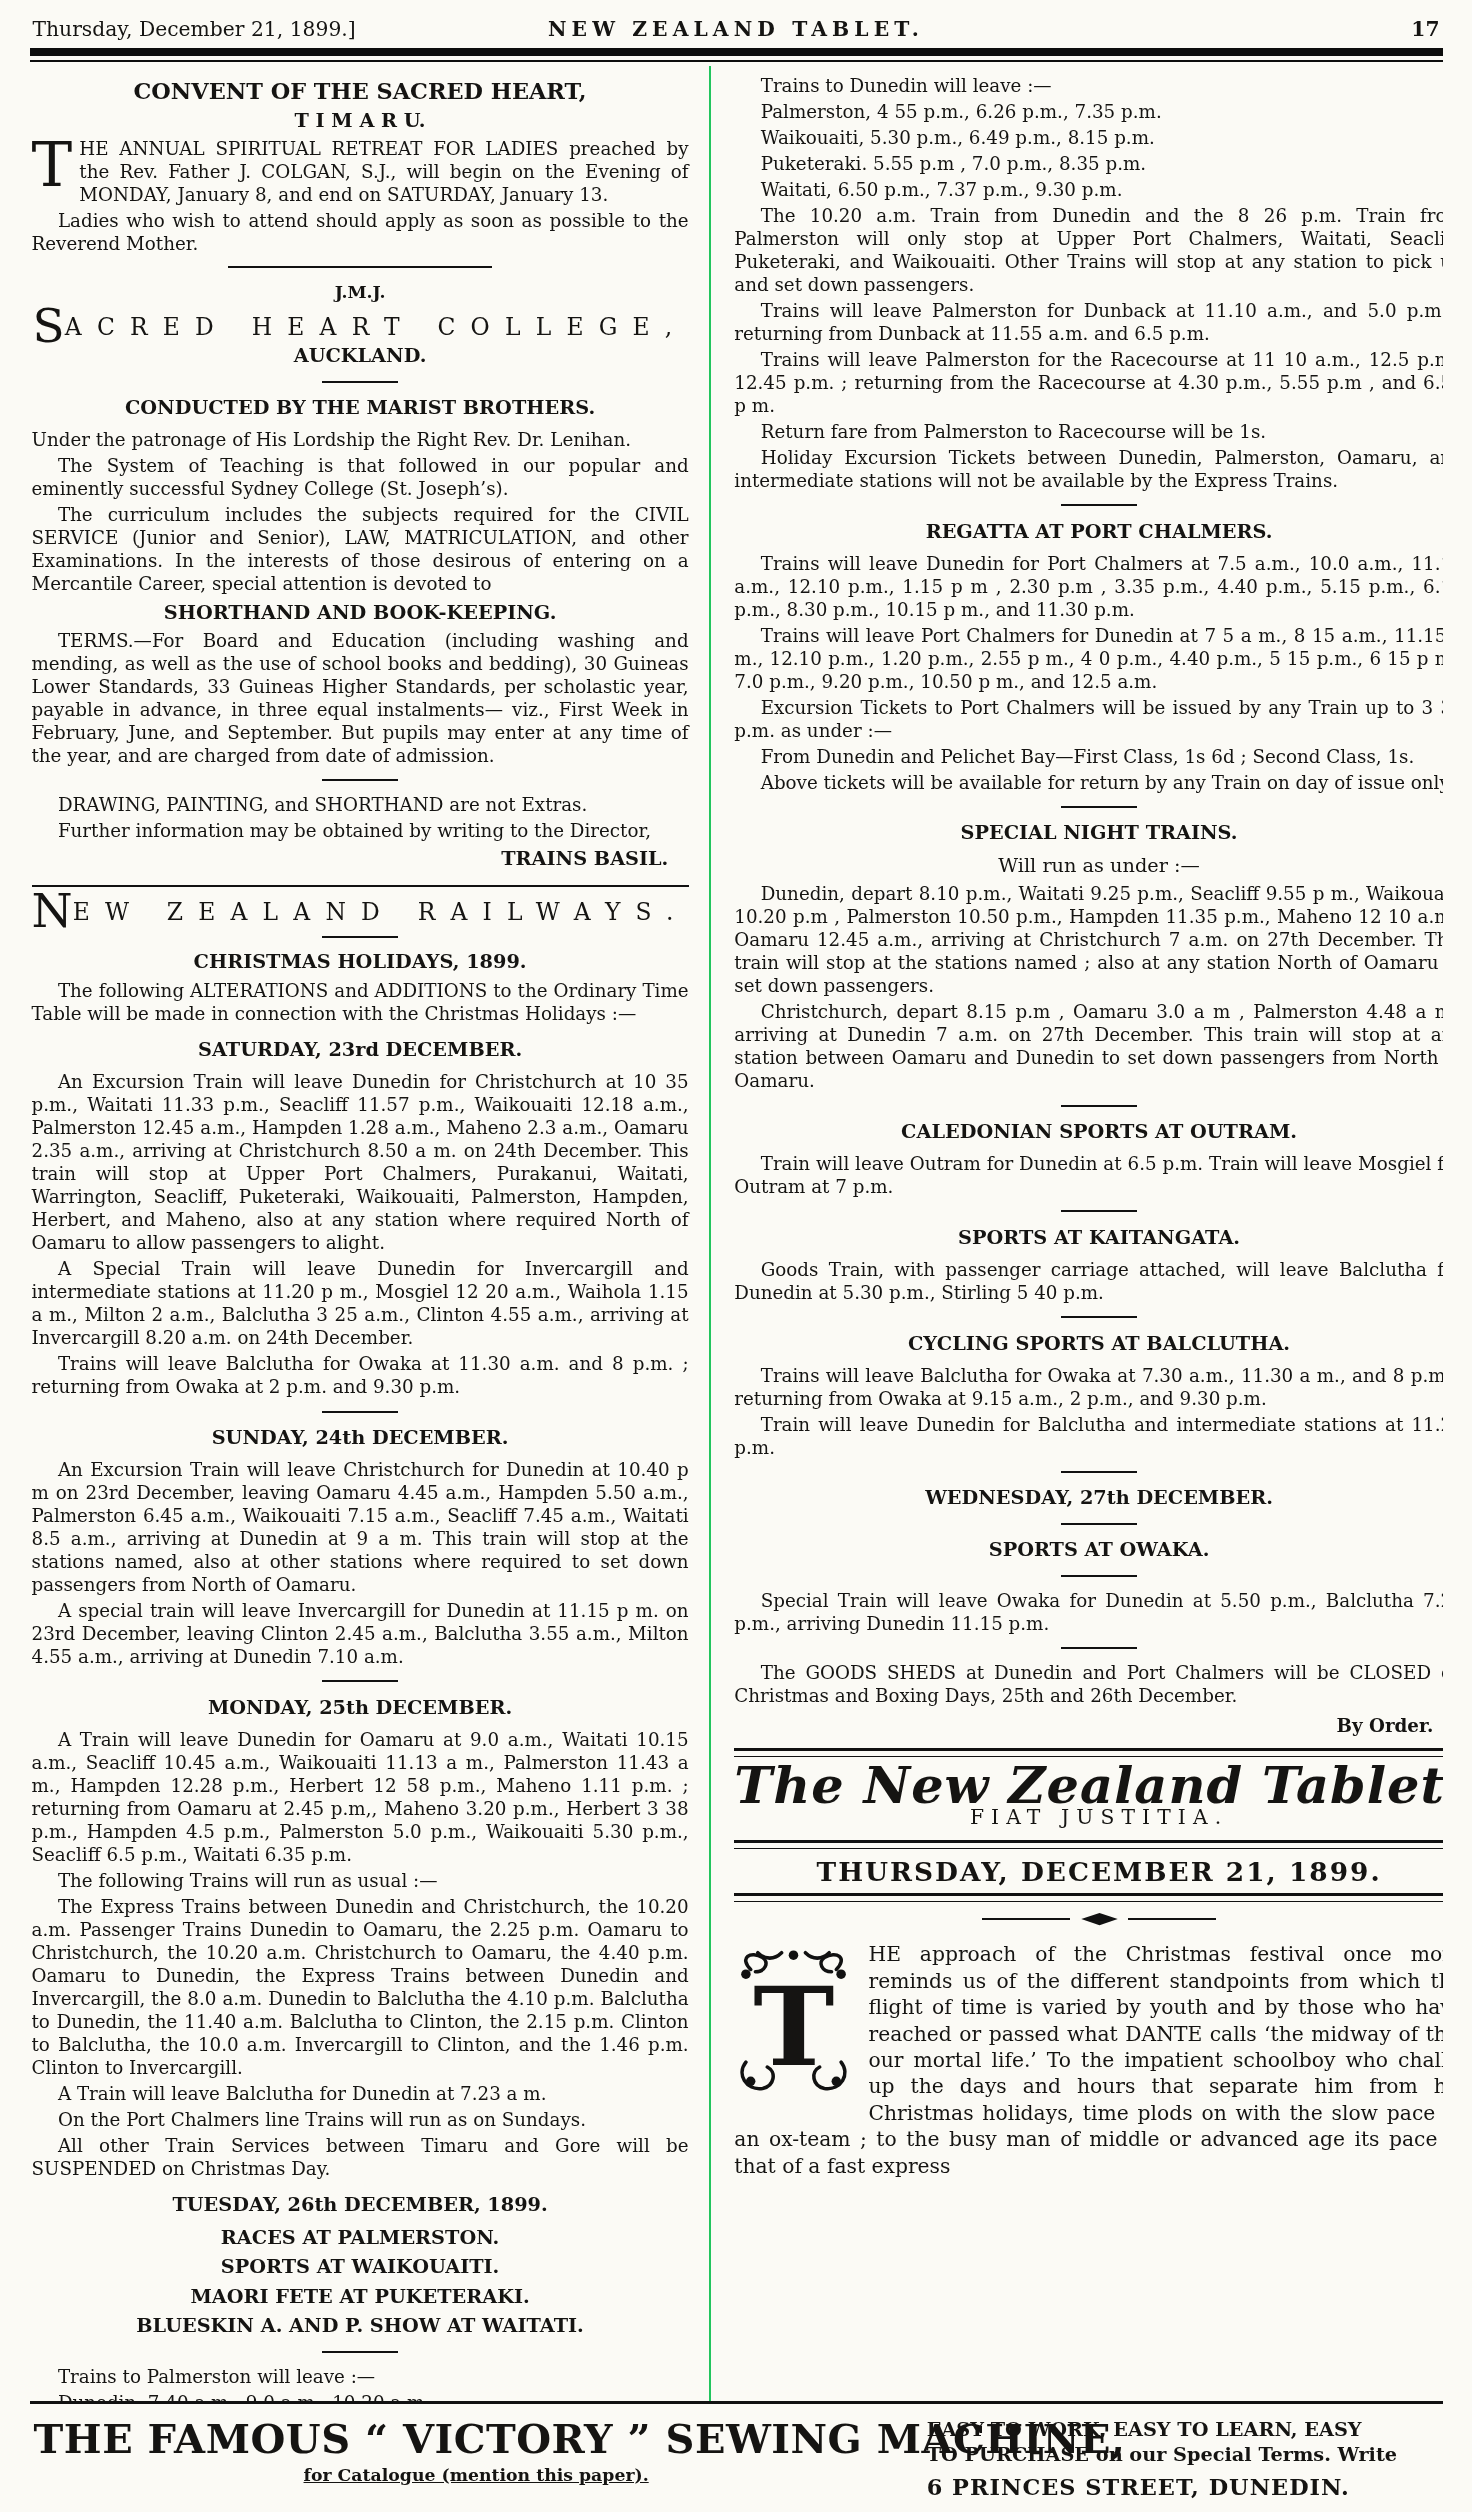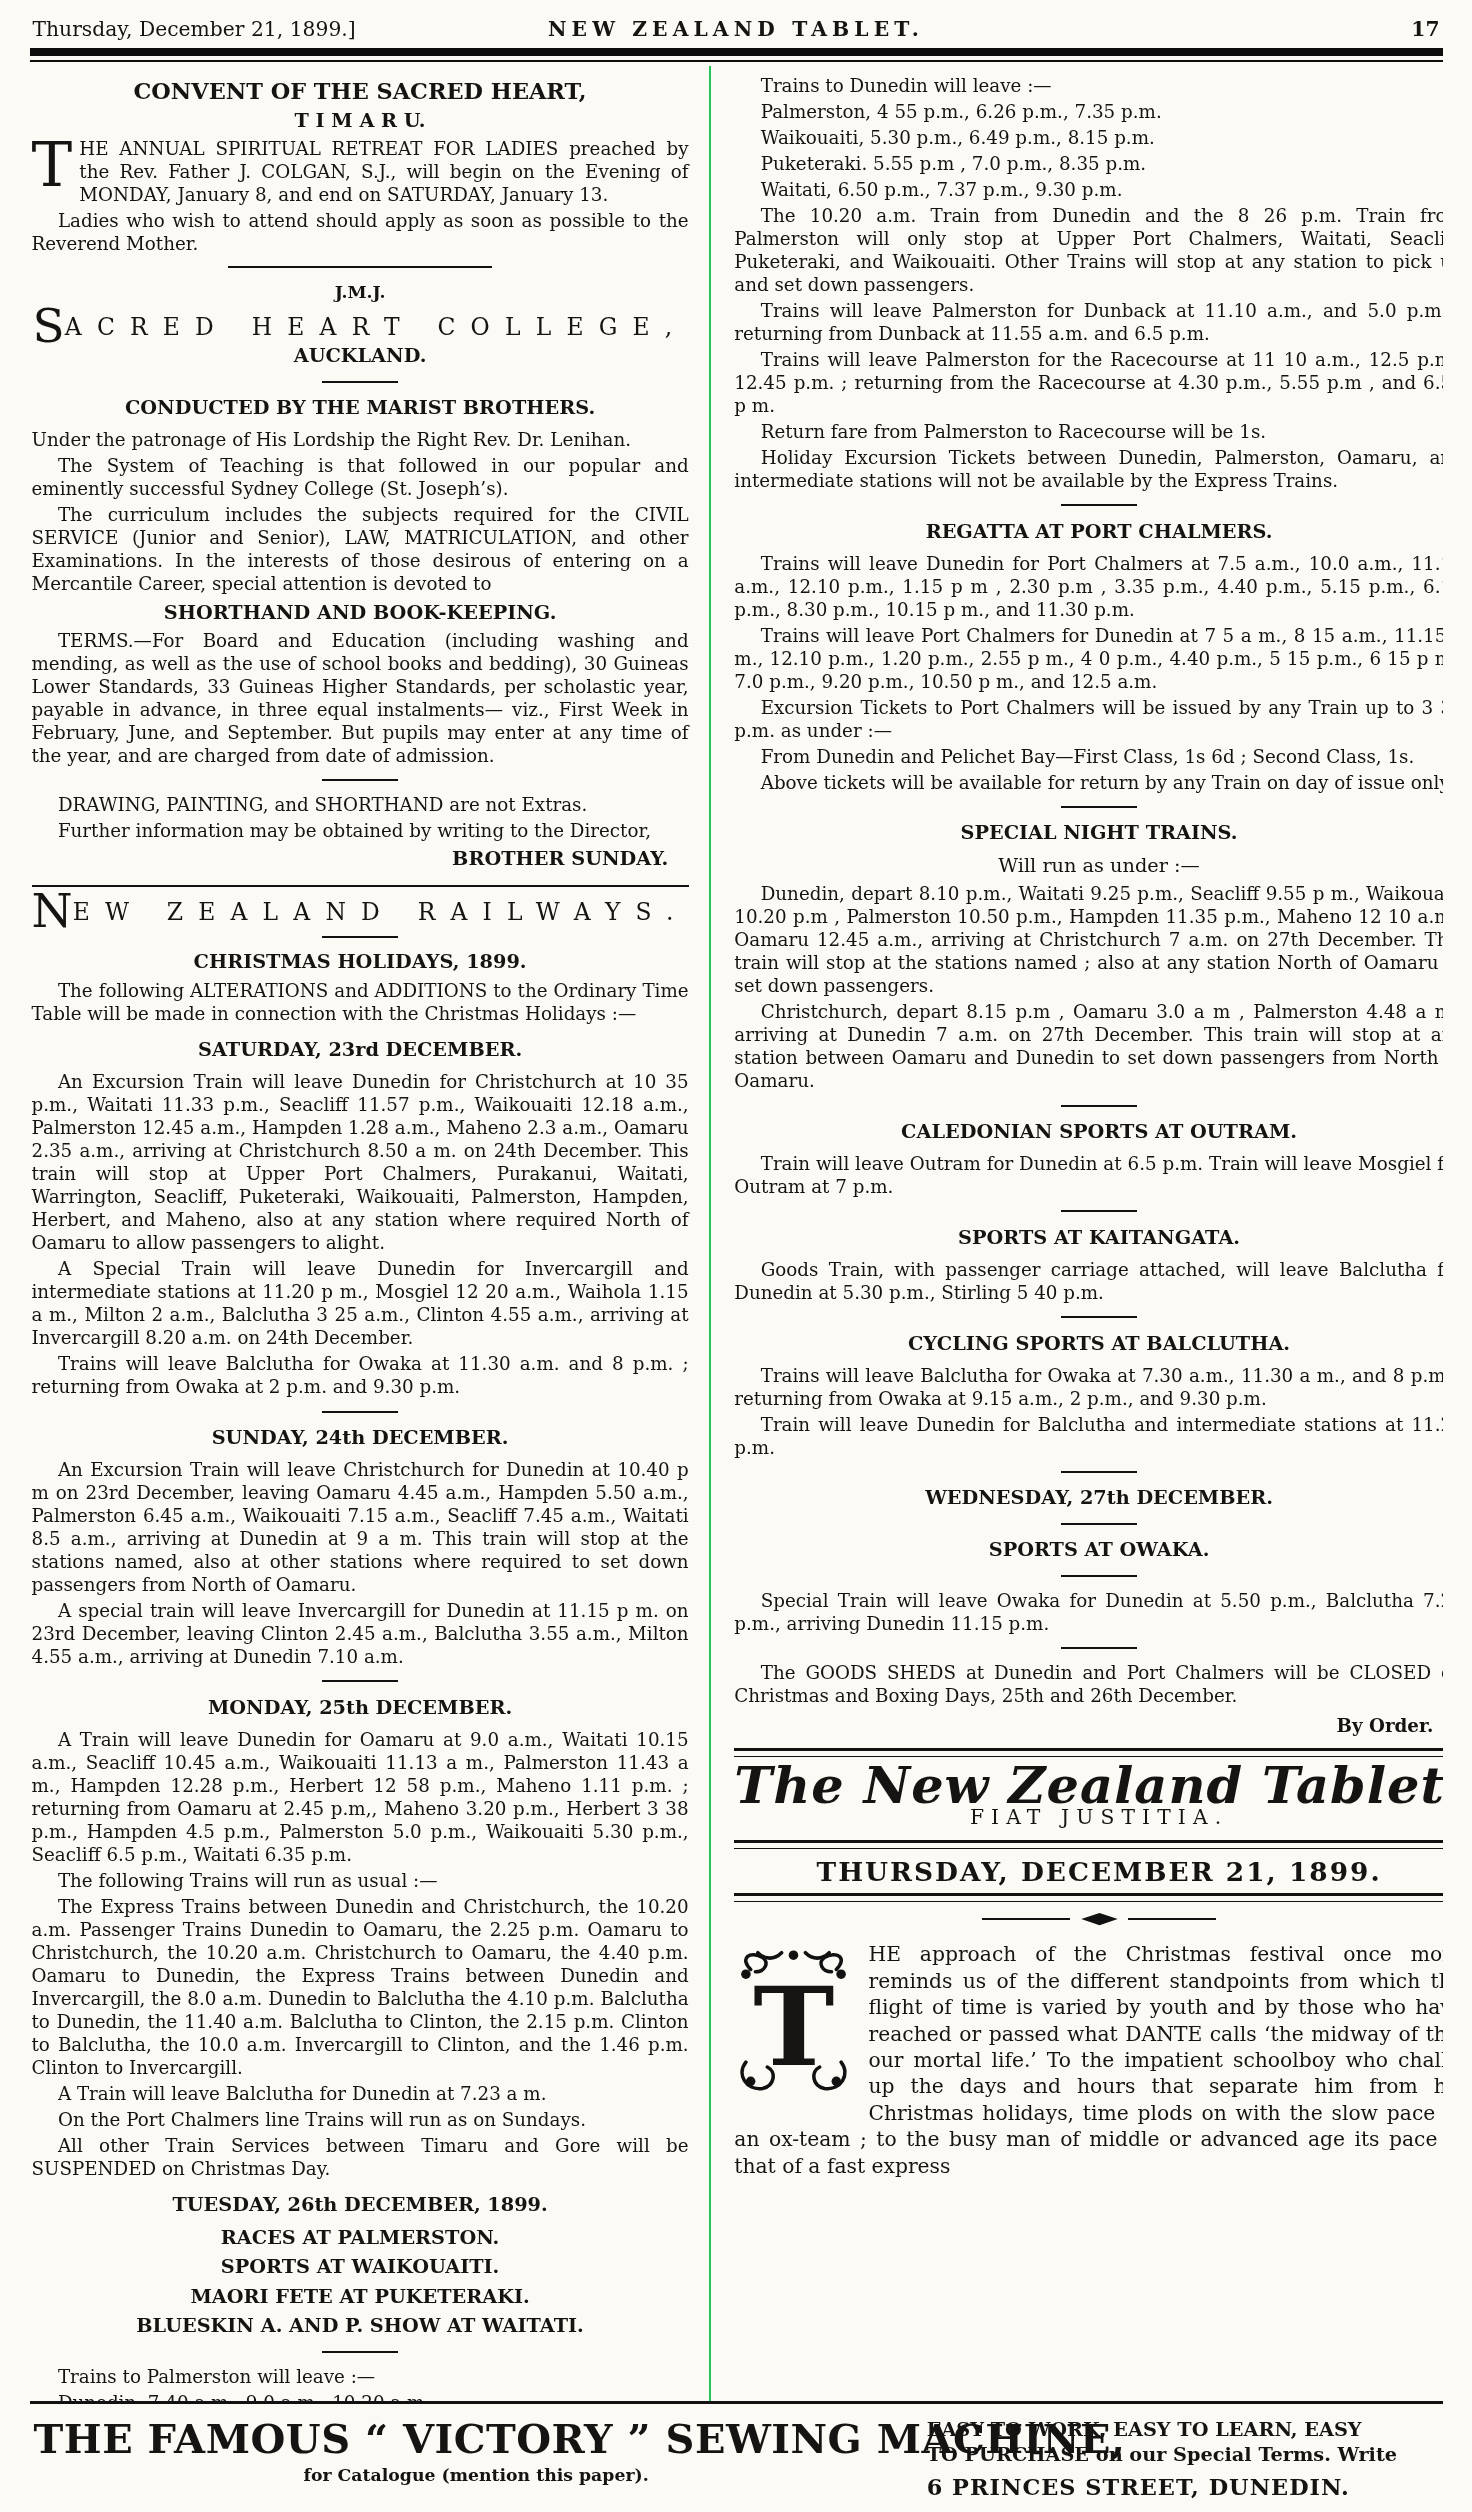--- a/index.html
+++ b/index.html
@@ -47,21 +47,21 @@
   .diamond::before,.diamond::after{content:"";flex:1;border-top:2px solid #111;}
   .diamond svg{margin:0 4.1px;display:block;}
   .article{font-size:20.3px;line-height:26.4px;text-align:justify;}
   .orn{float:left;width:119px;height:152px;margin:6.1px 15.2px 2px 0;position:relative;}
   .orn svg{position:absolute;inset:0;}
   .orn .letter{position:absolute;left:50%;top:52%;transform:translate(-50%,-50%);font-size:109px;font-weight:bold;line-height:1;}
   
   .footer{border-top:3px solid #111;display:flex;align-items:flex-start;padding:13.2px 4.1px 12.2px 4.1px;}
   .f-left{width:63%;}
   .f-title{font-size:40px;font-weight:bold;letter-spacing:0.5px;white-space:nowrap;line-height:44px;}
-  .f-cat{text-align:center;font-weight:bold;font-size:17.3px;margin-top:4.1px;}
+  .f-cat{text-align:center;font-weight:bold;font-size:17.3px;margin-top:4.1px;text-decoration:underline;}
   .f-right{flex:1;padding-left:8.1px;}
   .f-easy{font-weight:bold;font-size:19.3px;line-height:25.4px;}
   .f-addr{font-weight:bold;font-size:22.4px;margin-top:6.1px;letter-spacing:1px;}
 </style>
 </head>
 <body>
 
 <div class="page">
 
   <div class="hdr">
@@ -88,21 +88,21 @@
       <div class="srule"></div>
       <div class="ch">CONDUCTED BY THE MARIST BROTHERS.</div>
       <p class="ni">Under the patronage of His Lordship the Right Rev. Dr. Lenihan.</p>
       <p>The System of Teaching is that followed in our popular and eminently successful Sydney College (St. Joseph’s).</p>
       <p>The curriculum includes the subjects required for the CIVIL SERVICE (Junior and Senior), LAW, MATRICULATION, and other Examinations.  In the interests of those desirous of entering on a Mercantile Career, special attention is devoted to</p>
       <div class="ch tight">SHORTHAND AND BOOK-KEEPING.</div>
       <p>TERMS.—For Board and Education (including washing and mending, as well as the use of school books and bedding), 30 Guineas Lower Standards, 33 Guineas Higher Standards, per scholastic year, payable in advance, in three equal instalments— viz., First Week in February, June, and September.  But pupils may enter at any time of the year, and are charged from date of admission.</p>
       <div class="srule"></div>
       <p>DRAWING, PAINTING, and SHORTHAND are not Extras.</p>
       <p>Further information may be obtained by writing to the Director,</p>
-      <div class="sig">BROTHER SUNDAY.</div>
+      <div class="sig">TRAINS BASIL.</div>
 
       <div class="frule"></div>
 
       <div class="spaced-title"><span class="bigfirst">N</span><span>EW ZEALAND RAILWAYS.</span></div>
       <div class="srule"></div>
       <div class="ch tight">CHRISTMAS HOLIDAYS, 1899.</div>
       <p>The following ALTERATIONS and ADDITIONS to the Ordinary Time Table will be made in connection with the Christmas Holidays :—</p>
 
       <div class="ch">SATURDAY, 23rd DECEMBER.</div>
       <p>An Excursion Train will leave Dunedin for Christchurch at 10 35 p.m., Waitati 11.33 p.m., Seacliff 11.57 p.m., Waikouaiti 12.18 a.m., Palmerston 12.45 a.m., Hampden 1.28 a.m., Maheno 2.3 a.m., Oamaru 2.35 a.m., arriving at Christchurch 8.50 a m. on 24th December.  This train will stop at Upper Port Chalmers, Purakanui, Waitati, Warrington, Seacliff, Puketeraki, Waikouaiti, Palmerston, Hampden, Herbert, and Maheno, also at any station where required North of Oamaru to allow passengers to alight.</p>

